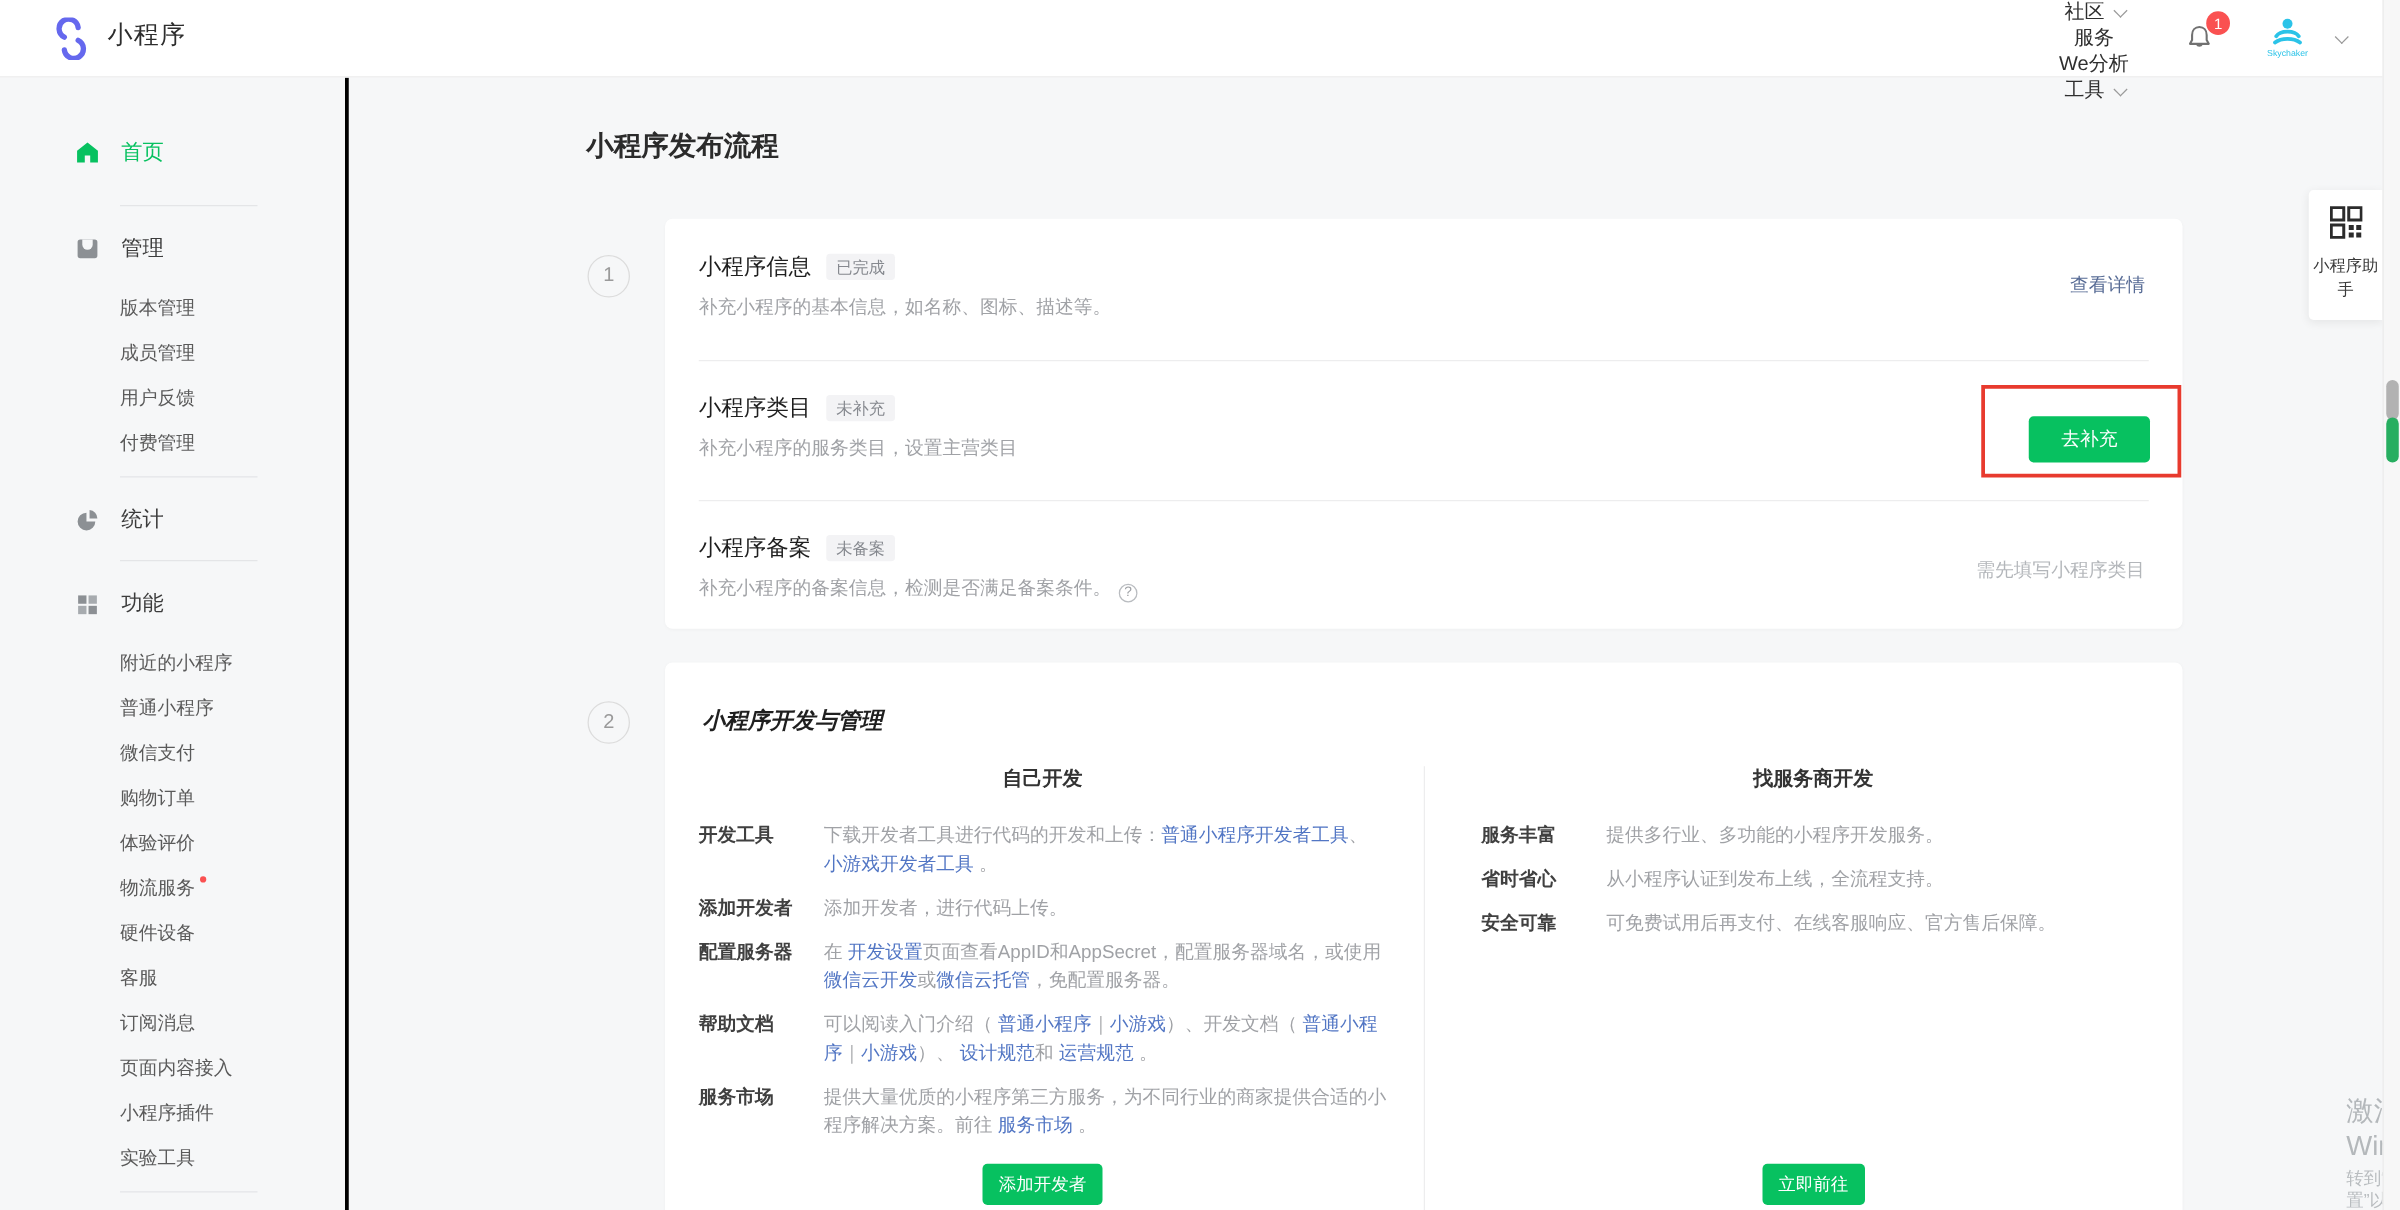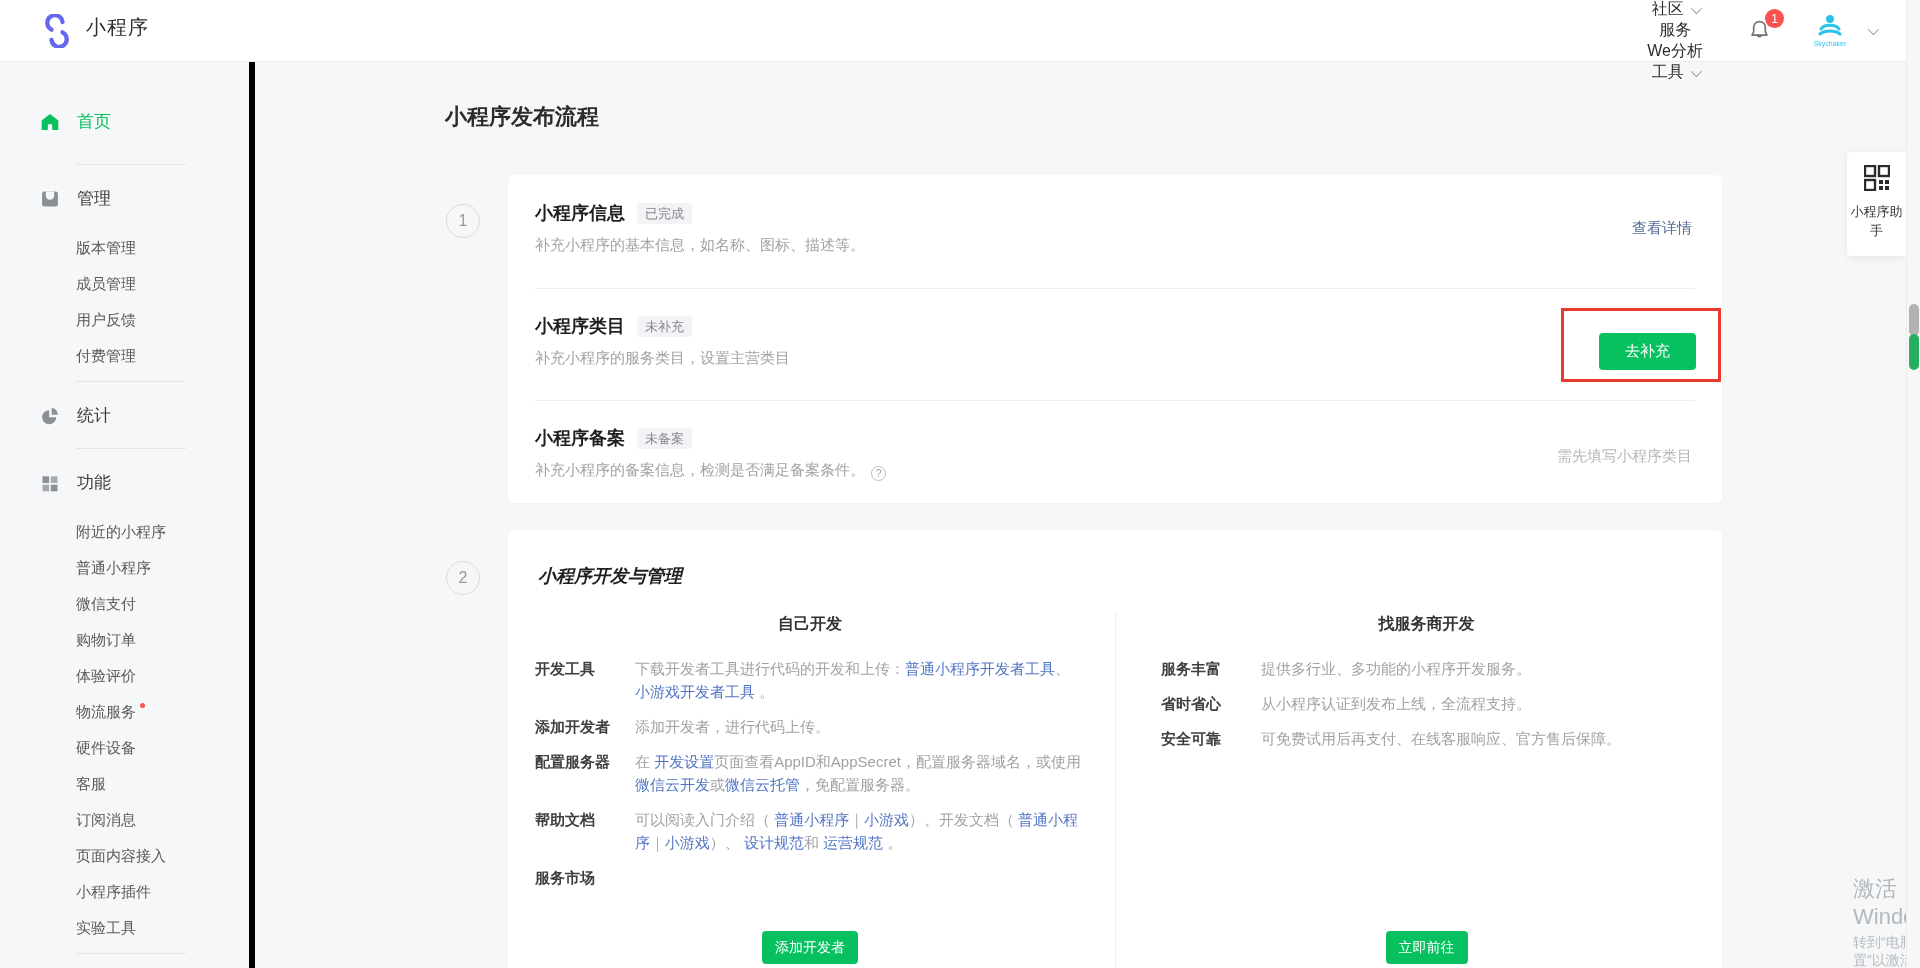--- a/index.html
+++ b/index.html
@@ -24,46 +24,46 @@
   .badge {
     position:absolute; top:-9px; right:-12px; min-width:19px; height:19px; padding:0 4px;
     background:#fa5151; color:#fff; font-size:12px; border-radius:10px;
     display:flex; align-items:center; justify-content:center;
   }
   .avatar { display:flex; flex-direction:column; align-items:center; margin-right:16px; cursor:pointer; width:44px; }
   .avatar-caption { font-size:7px; color:#2bc3e8; line-height:8px; margin-top:1px; }
   
   .body-wrap { position:relative; display:flex; height:906px; }
   
-  .sidebar { width:255px; flex-shrink:0; border-right:6px solid #000000; padding:48px 0 0 40px; }
+  .sidebar { width:279px; flex-shrink:0; border-right:3px solid #000000; padding:48px 0 0 60px; }
   .side-home { display:flex; align-items:center; gap:17px; color:#07c160; font-size:17px; cursor:pointer; }
   .side-divider { width:110px; height:1px; background:#e4e5e7; margin-left:36px; }
   .div-1 { margin-top:31px; }
   .group-header { display:flex; align-items:center; gap:17px; font-size:17px; color:#3c3c3c; margin-top:22px; cursor:pointer; }
   .side-list { list-style:none; margin:27px 0 14px 0; padding:0 0 0 36px; }
-  .side-list li { font-size:15px; color:#5a5a5a; line-height:21px; margin-bottom:15px; cursor:pointer; }
+  .side-list li { font-size:15px; color:#5a5a5a; line-height:21px; margin-bottom:15px; cursor:pointer;font-family:Liberation Mono, monospace; }
   .red-dot { display:inline-block; width:5px; height:5px; background:#fa5151; border-radius:50%; margin-left:4px; vertical-align:9px; }
   .icon-20 { width:20px; height:20px; flex-shrink:0; }
   
   .main { position:relative; flex:1; }
   .page-title { position:absolute; left:190px; top:40px; font-size:22px; font-weight:600; color:#2b2b2b; margin:0; }
   .step-circle {
     position:absolute; width:34px; height:34px; border:1px solid #dcdcdc; border-radius:50%;
     display:flex; align-items:center; justify-content:center; font-size:16px; color:#9a9a9a;
   }
   .sc1 { left:191px; top:142px; } .sc2 { left:191px; top:499px; }
   .card { position:absolute; left:253px; width:1214px; background:#fff; border-radius:6px; box-shadow:0 1px 3px rgba(0,0,0,0.03); }
   .card1 { top:113px; height:328px; }
   .card2 { top:468px; height:446px; }
   
   .c1-row { position:relative; padding:26px 30px 0 27px; }
   .r1 { height:113px; } .r2 { height:112px; } .r3 { height:103px; }
   .r2::before, .r3::before { content:""; position:absolute; top:0; left:27px; right:27px; height:1px; background:#ededee; }
   .row-head { display:flex; align-items:center; gap:12px; }
-  .row-title { font-size:18px; font-weight:700; color:#1f1f1f; }
+  .row-title { font-size:18px; font-weight:400; color:#1f1f1f; }
   .badge-gray { background:#f3f3f5; color:#86898f; font-size:13px; padding:4px 8px; border-radius:3px; line-height:1; }
   .row-desc { margin:11px 0 0 0; font-size:15px; color:#a0a2a6; }
   .detail-link { position:absolute; right:30px; top:44px; font-size:15px; color:#576b95; cursor:pointer; }
   .note-text { position:absolute; right:30px; top:47px; font-size:15px; color:#b3b6ba; }
   .red-box { position:absolute; right:1px; top:20px; width:160px; height:74px; border:3px solid #e83a2e; }
   .btn-green { background:#07c160; color:#fff; border:none; border-radius:4px; cursor:pointer; font-family:Liberation Serif, serif; }
   .go-btn { position:absolute; right:26px; top:45px; width:97px; height:37px; font-size:15px; font-weight:500; }
   .help-circle {
     display:inline-block; width:15px; height:15px; border:1px solid #b9bcc0; border-radius:50%;
     font-size:11px; color:#9fa2a6; text-align:center; line-height:13px; margin-left:6px; vertical-align:-2px;
@@ -276,20 +276,21 @@
               <div class="info-row">
                 <span class="info-label">配置服务器</span>
                 <p class="info-text"><span>在 </span><span class="link">开发设置</span><span>页面查看AppID和AppSecret，配置服务器域名，或使用</span><span class="link">微信云开发</span><span>或</span><span class="link">微信云托管</span><span>，免配置服务器。</span></p>
               </div>
               <div class="info-row">
                 <span class="info-label">帮助文档</span>
                 <p class="info-text"><span>可以阅读入门介绍（ </span><span class="link">普通小程序</span><span>｜</span><span class="link">小游戏</span><span>）、开发文档（ </span><span class="link">普通小程序</span><span>｜</span><span class="link">小游戏</span><span>）、 </span><span class="link">设计规范</span><span>和 </span><span class="link">运营规范</span><span> 。</span></p>
               </div>
               <div class="info-row">
                 <span class="info-label">服务市场</span>
+                <p class="info-text"><span>提供大量优质的小程序第三方服务，为不同行业的商家提供合适的小程序解决方案。前往 </span><span class="link">服务市场</span><span> 。</span></p>
               </div>
             </div>
           <button class="btn-green col-btn">添加开发者</button>
         </div>
         <div class="col col-right">
           <p class="col-header">找服务商开发</p>
           <div>
               <div class="info-row">
                 <span class="info-label">服务丰富</span>
                 <p class="info-text"><span>提供多行业、多功能的小程序开发服务。</span></p>

